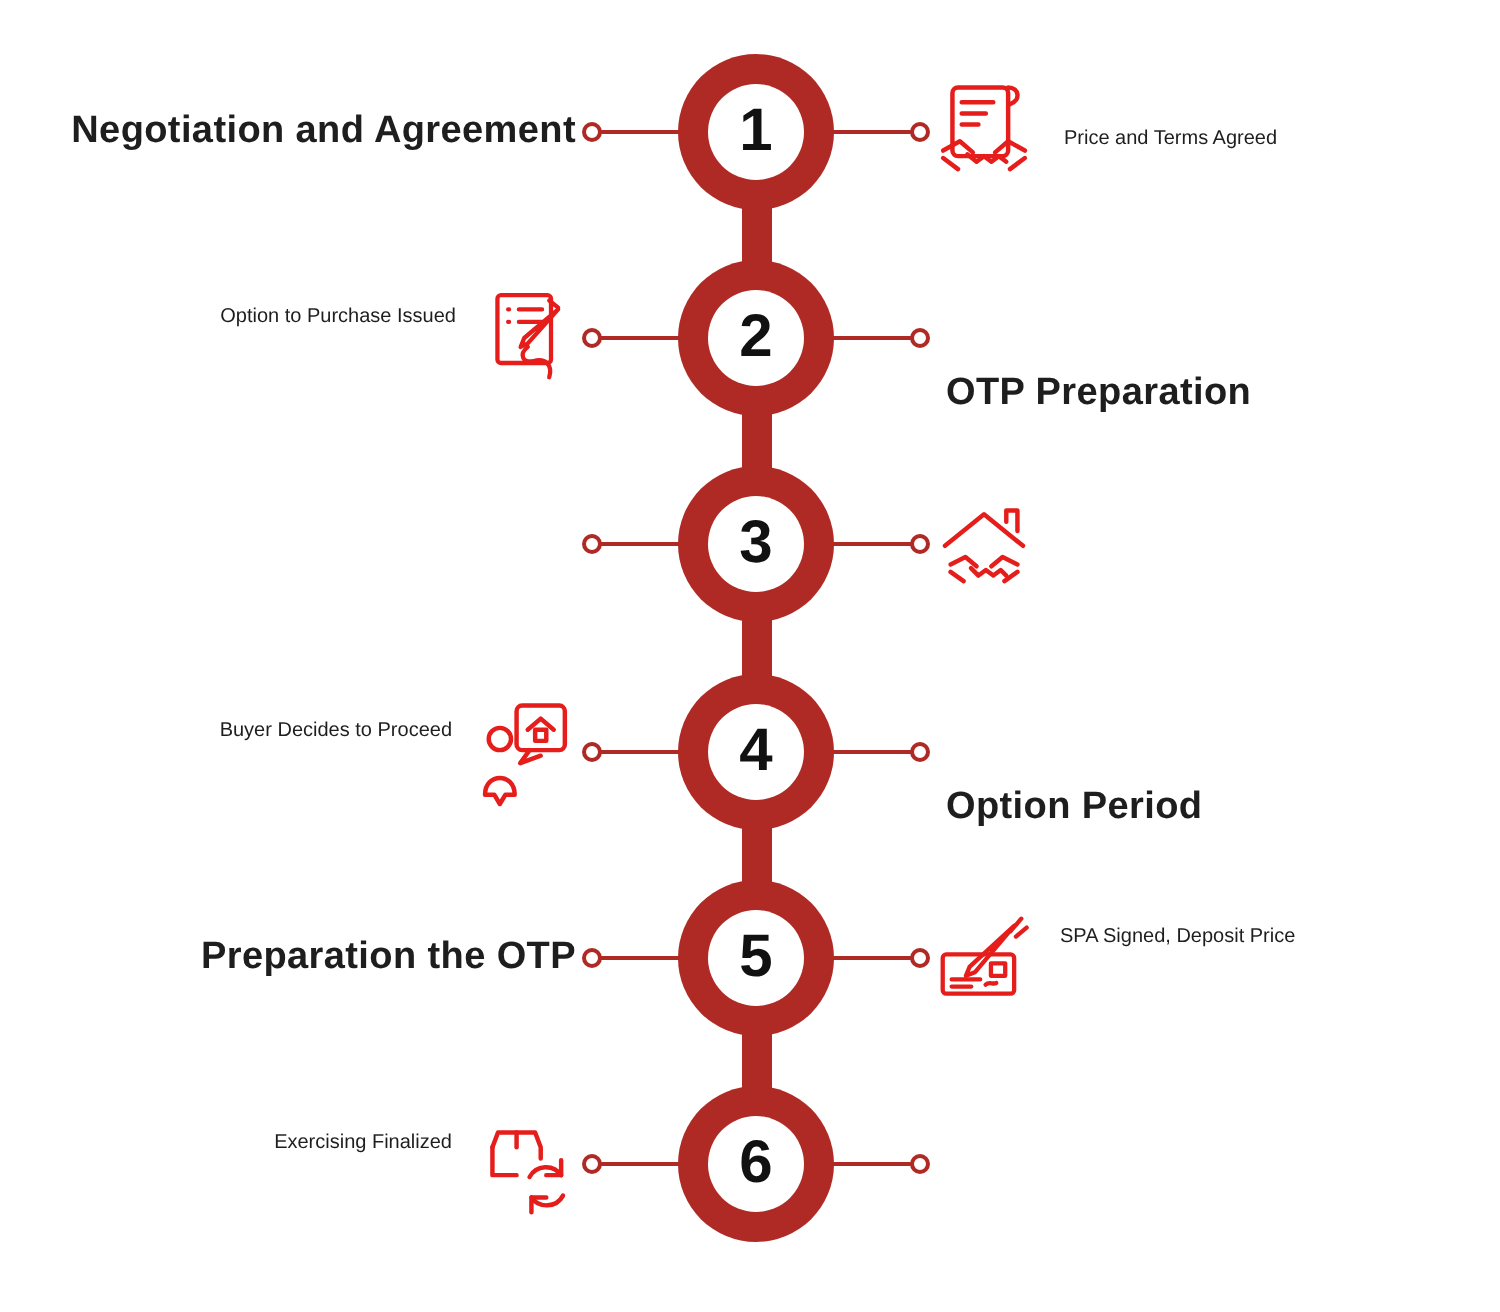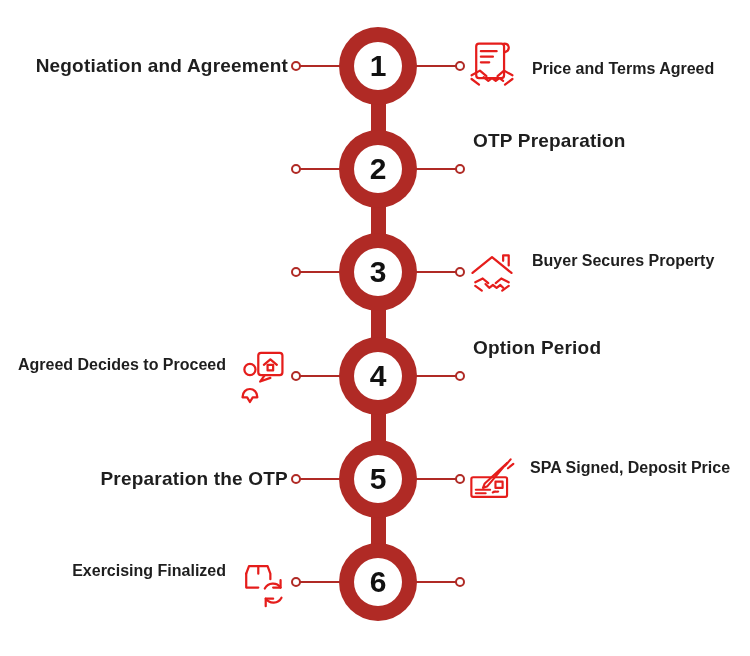--- a/index.html
+++ b/index.html
@@ -31,23 +31,23 @@
   
   .circle{position:absolute;left:339px;top:0;width:78px;height:78px;border-radius:50%;
           background:var(--maroon);display:flex;align-items:center;justify-content:center;z-index:2;}
   .circle-inner{width:48px;height:48px;border-radius:50%;background:#fff;
           display:flex;align-items:center;justify-content:center;}
   .num{font-size:30px;font-weight:700;color:#111;line-height:1;}
 
   
   .main-label{font-size:19px;font-weight:700;color:var(--text);white-space:nowrap;letter-spacing:.2px;}
   .main-left{position:absolute;right:462px;top:0;height:78px;display:flex;align-items:center;}
-  .main-right{position:absolute;left:473px;top:0;height:78px;display:flex;align-items:flex-start;}
-
-  .sub-label{font-size:16px;font-weight:700;color:var(--text);white-space:nowrap;
+  .main-right{position:absolute;left:473px;top:0;height:78px;display:flex;align-items:flex-end;}
+
+  .sub-label{font-size:10px;font-weight:400;color:var(--text);white-space:nowrap;
              transform:translateY(-11px);}
   .sub-centered .sub-label{transform:translateY(3px);}
   .side-group{position:absolute;top:0;height:78px;display:flex;align-items:center;}
   .side-right{left:466px;gap:14px;}
   .side-left{right:462px;gap:10px;}
 
   
   .icon svg{display:block;}
   .icon path,.icon rect,.icon circle{fill:none;stroke:var(--icon-red);stroke-width:2.4;
       stroke-linecap:round;stroke-linejoin:round;}
@@ -90,20 +90,33 @@
   <div class="step-row r2">
     <div class="hline hline-left"></div>
     <div class="hline hline-right"></div>
     <div class="ring ring-left"></div>
     <div class="ring ring-right"></div>
     <div class="circle">
       <div class="circle-inner">
         <span class="num">2</span>
       </div>
     </div>
+    <div class="side-group side-left">
+      <span class="sub-label">Option to Purchase Issued</span>
+      <span class="icon">
+        <svg width="50" height="54" viewBox="0 0 56 58">
+          <rect x="12" y="5" width="30" height="38" rx="2"></rect>
+          <path d="M18 13 h0.5 M18 20 h0.5"></path>
+          <path d="M24 13 h13 M24 20 h13"></path>
+          <path d="M46 12 l-5 -4"></path>
+          <path d="M46 13 L29 32 l-4 2 2 -5 z"></path>
+          <path d="M29 34 c-5 4 -3 9 3 8 c7 -2 11 2 9 9"></path>
+        </svg>
+      </span>
+    </div>
     <div class="main-right">
       <span class="main-label">OTP Preparation</span>
     </div>
   </div>
 
   <div class="step-row r3">
     <div class="hline hline-left"></div>
     <div class="hline hline-right"></div>
     <div class="ring ring-left"></div>
     <div class="ring ring-right"></div>
@@ -116,36 +129,35 @@
       <span class="icon">
         <svg width="52" height="50" viewBox="0 0 56 52">
           <path d="M7 27 L28 10 L49 27"></path>
           <path d="M40 14 v-6 h6 v11"></path>
           <path d="M10 37 l8 -4 6 5"></path>
           <path d="M46 37 l-8 -4 -6 5"></path>
           <path d="M21 39 l4 4 4 -3 4 3 4 -3 3 3"></path>
           <path d="M10 41 l7 5 M46 41 l-7 5"></path>
         </svg>
       </span>
-      <span class="sub-label">Buyer Secures Property</span>
     </div>
   </div>
 
   <div class="step-row r4">
     <div class="hline hline-left"></div>
     <div class="hline hline-right"></div>
     <div class="ring ring-left"></div>
     <div class="ring ring-right"></div>
     <div class="circle">
       <div class="circle-inner">
         <span class="num">4</span>
       </div>
     </div>
     <div class="side-group side-left">
-      <span class="sub-label">Agreed Decides to Proceed</span>
+      <span class="sub-label">Buyer Decides to Proceed</span>
       <span class="icon">
         <svg width="52" height="58" viewBox="0 0 56 62">
           <circle cx="15" cy="24" r="6"></circle>
           <path d="M7 54 c0 -12 16 -12 16 0 h-5 l-3 5 -3 -5 z"></path>
           <rect x="24" y="6" width="26" height="24" rx="3"></rect>
           <path d="M31 30 l-5 7 11 -4"></path>
           <path d="M30 19 l7 -6 7 6"></path>
           <rect x="34" y="19" width="6" height="6"></rect>
         </svg>
       </span>

